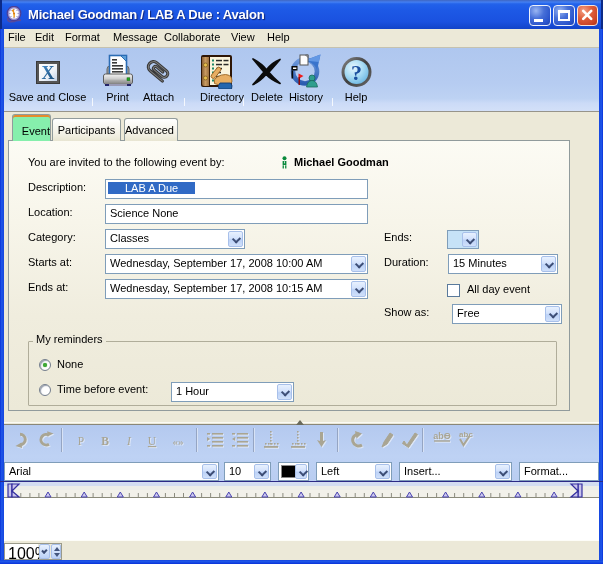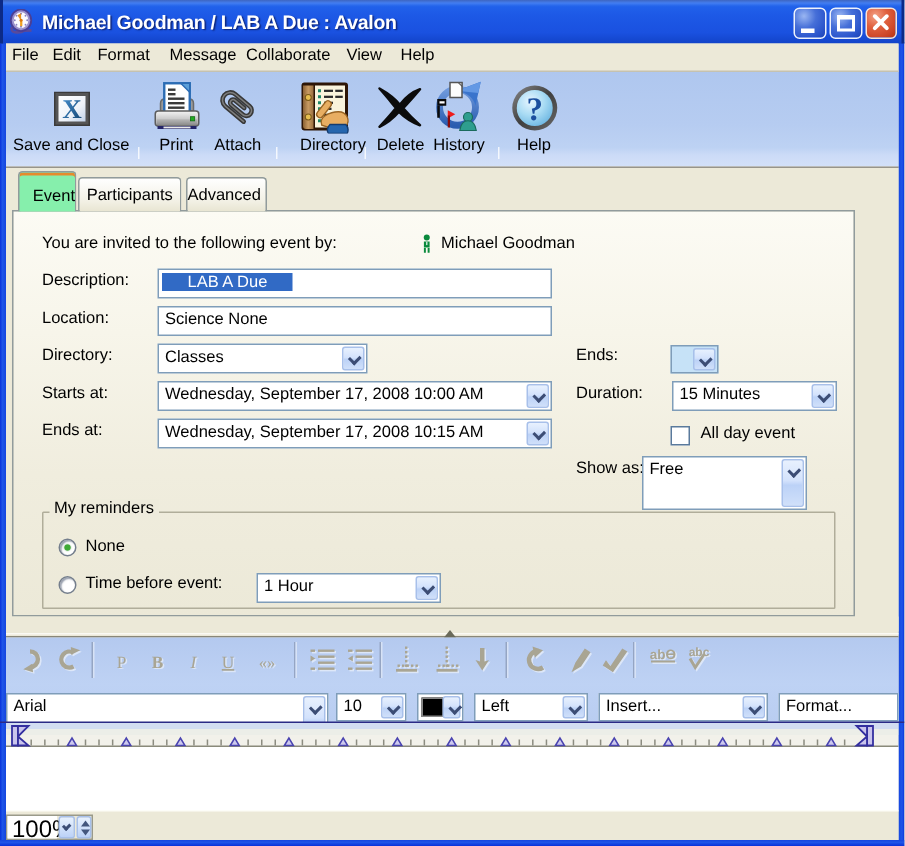--- a/index.html
+++ b/index.html
@@ -210,30 +210,30 @@
 <div class="a" style="left:12px;top:114px;width:39px;height:27px;border:1px solid #919b9c;border-bottom:none;border-radius:3px 3px 0 0;background:#86efac;text-align:right;line-height:32px;box-shadow:inset 0 2px 0 #e68b2c">Event</div>
 
 <div class="lb" style="left:28px;top:156px">You are invited to the following event by:</div>
 <svg class="a" style="left:280px;top:156px" width="9" height="13" viewBox="0 0 9 13">
  <circle cx="4.5" cy="2.3" r="2" fill="#0a8a3c"></circle>
  <path d="M2.6 5 l3.8 0 l0 4 l-3.8 0 z" fill="#0a8a3c"></path>
  <rect x="2.6" y="9.3" width="1.3" height="3.2" fill="#0a8a3c"></rect>
     <rect x="5.1" y="9.3" width="1.3" height="3.2" fill="#0a8a3c"></rect>
  <rect x="4" y="5.2" width="1" height="2.2" fill="#fff" opacity=".75"></rect>
 </svg>
-<div class="lb" style="left:294px;top:156px;font-weight:normal">Michael Goodman</div>
+<div class="lb" style="left:294px;top:156px;font-weight:bold">Michael Goodman</div>
 <div class="lb" style="left:28px;top:181px">Description:</div>
 <div class="cb" style="left:105px;top:179px;width:263px;height:20px">
     <span style="position:absolute;left:2px;top:2px;background:#316ac5;color:#fff;padding:0 17px">LAB A Due</span>
   </div>
 <div class="lb" style="left:28px;top:206px">Location:</div>
 <div class="cb" style="left:105px;top:204px;width:263px;height:20px">
     <span class="t">Science None</span>
   </div>
-<div class="lb" style="left:28px;top:231px">Directory:</div>
+<div class="lb" style="left:28px;top:231px">Category:</div>
 <div class="cb" style="left:105px;top:229px;width:140px;height:20px">
     <span class="t">Classes</span>
     <i class="ar"></i>
   </div>
 <div class="lb" style="left:384px;top:231px">Ends:</div>
 <div class="cb" style="left:447px;top:230px;width:32px;height:19px;background:#c6e2f7;border-color:#7f9db9">
     <i class="ar"></i>
   </div>
 <div class="lb" style="left:28px;top:256px">Starts at:</div>
 <div class="cb" style="left:105px;top:254px;width:263px;height:20px">
@@ -246,21 +246,21 @@
     <i class="ar"></i>
   </div>
 <div class="lb" style="left:28px;top:281px">Ends at:</div>
 <div class="cb" style="left:105px;top:279px;width:263px;height:20px">
     <span class="t">Wednesday, September 17, 2008 10:15 AM</span>
     <i class="ar"></i>
   </div>
 <div class="a" style="left:447px;top:284px;width:13px;height:13px;background:#fff;border:1px solid #5a7a9c"></div>
 <div class="lb" style="left:467px;top:283px">All day event</div>
 <div class="lb" style="left:384px;top:306px">Show as:</div>
-<div class="cb" style="left:428px;top:304px;width:110px;height:36px">
+<div class="cb" style="left:452px;top:304px;width:110px;height:20px">
     <span class="t">Free</span>
     <i class="ar"></i>
   </div>
 
 <div class="a" style="left:28px;top:341px;width:529px;height:65px;border:1px solid #b0ad9a;border-radius:1px"></div>
 <div class="a" style="left:33px;top:333px;background:#eeebdc;padding:0 3px;font-size:11px">My reminders</div>
 <div class="a" style="left:39px;top:359px;width:12px;height:12px;border-radius:50%;background:#fff;border:1px solid #747e8c;box-shadow:inset 1px 1px 1px rgba(110,120,140,.7)">
     <div class="a" style="left:3px;top:3px;width:4px;height:4px;border-radius:50%;background:#3faa36;box-shadow:0 0 1px #2a8a24"></div>
   </div>
 <div class="lb" style="left:57px;top:358px">None</div>
@@ -460,21 +460,21 @@
       <text x="462" y="12" font-family="Liberation Sans" font-size="8" font-weight="bold" text-anchor="middle" stroke="none">abc</text>
       <path d="M456 14 l3.5 6 l6 -9" fill="none" stroke-width="2"></path>
     </g>
     <g stroke="#a9a593" fill="#a9a593">
       <text x="462" y="12" font-family="Liberation Sans" font-size="8" font-weight="bold" text-anchor="middle" stroke="none">abc</text>
       <path d="M456 14 l3.5 6 l6 -9" fill="none" stroke-width="2"></path>
     </g>
 </svg>
 
 <div class="a" style="left:4px;top:456px;width:595px;height:26px;background:linear-gradient(180deg,#bed2f4,#b9cdf1)"></div>
-<div class="cb" style="left:4px;top:462px;width:215px;height:36px">
+<div class="cb" style="left:4px;top:462px;width:215px;height:19px">
     <span class="t">Arial</span>
     <i class="ar"></i>
   </div>
 <div class="cb" style="left:224px;top:462px;width:47px;height:19px">
     <span class="t">10</span>
     <i class="ar"></i>
   </div>
 <div class="cb" style="left:278px;top:462px;width:31px;height:19px">
     <div class="a" style="left:2px;top:2px;width:15px;height:13px;background:#000;border:1px solid #888"></div>
     <i class="ar" style="width:12px"></i>

